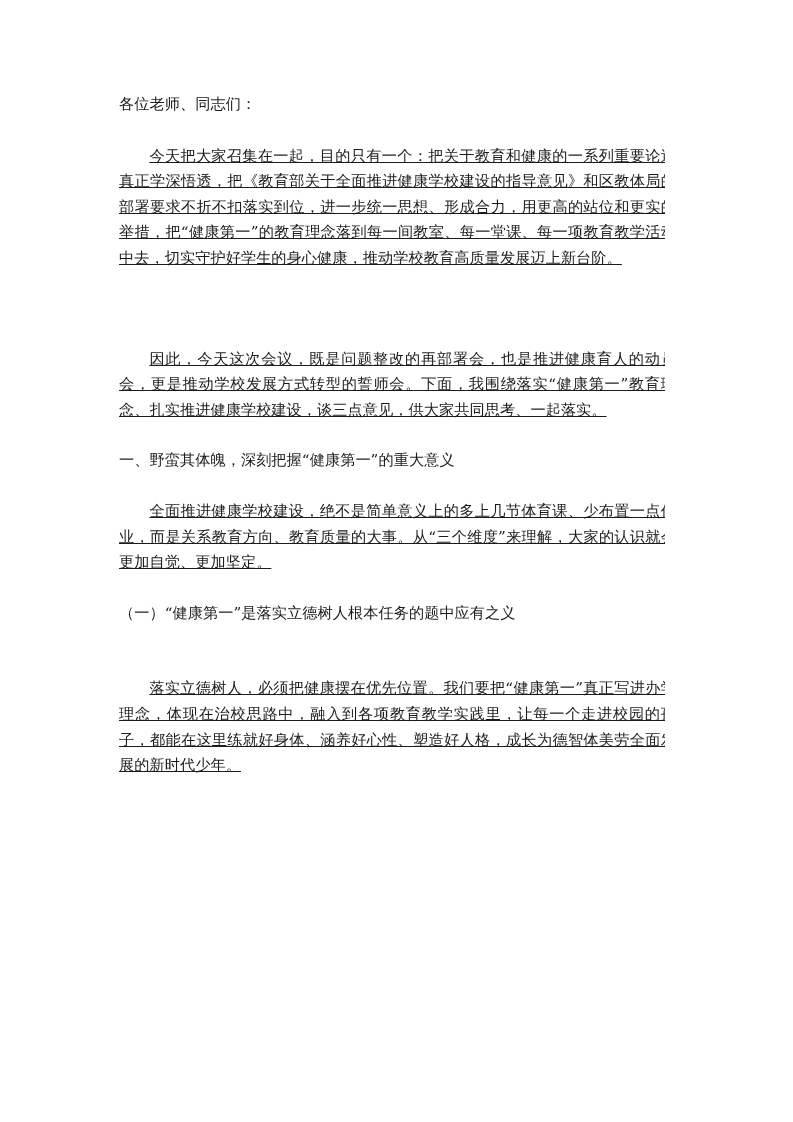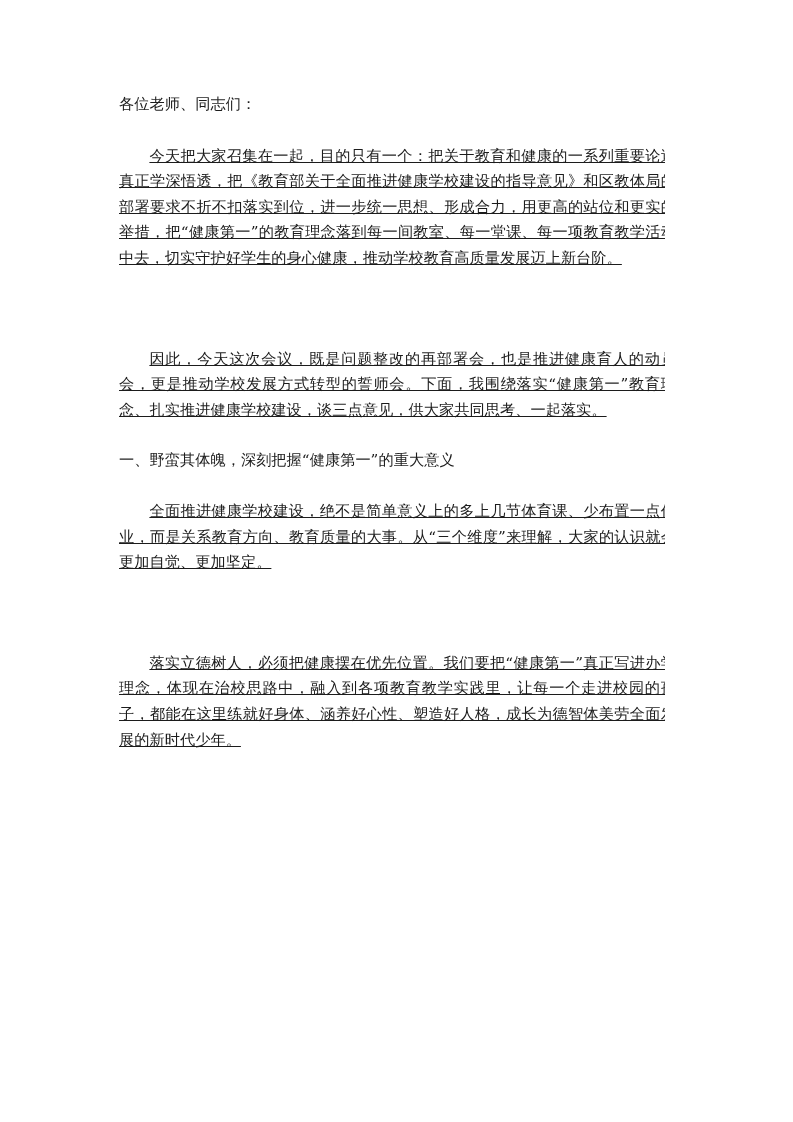--- a/index.html
+++ b/index.html
@@ -63,20 +63,21 @@
 
     <p class="para indent">因此，今天这次会议，既是问题整改的再部署会，也是推进健康育人的动员会，更是推动学校发展方式转型的誓师会。下面，我围绕落实“健康第一”教育理念、扎实推进健康学校建设，谈三点意见，供大家共同思考、一起落实。</p>
     <div class="gap-sm"></div>
 
     <p class="para heading">一、野蛮其体魄，深刻把握“健康第一”的重大意义</p>
     <div class="gap-sm"></div>
 
     <p class="para indent">全面推进健康学校建设，绝不是简单意义上的多上几节体育课、少布置一点作业，而是关系教育方向、教育质量的大事。从“三个维度”来理解，大家的认识就会更加自觉、更加坚定。</p>
     <div class="gap-sm"></div>
 
+    <p class="para heading">（一）“健康第一”是落实立德树人根本任务的题中应有之义</p>
     <div class="gap-sm"></div>
 
     <div class="gap-sm"></div>
 
     <p class="para indent">落实立德树人，必须把健康摆在优先位置。我们要把“健康第一”真正写进办学理念，体现在治校思路中，融入到各项教育教学实践里，让每一个走进校园的孩子，都能在这里练就好身体、涵养好心性、塑造好人格，成长为德智体美劳全面发展的新时代少年。</p>
 
   </div>
 </div>
 
 </body></html>

